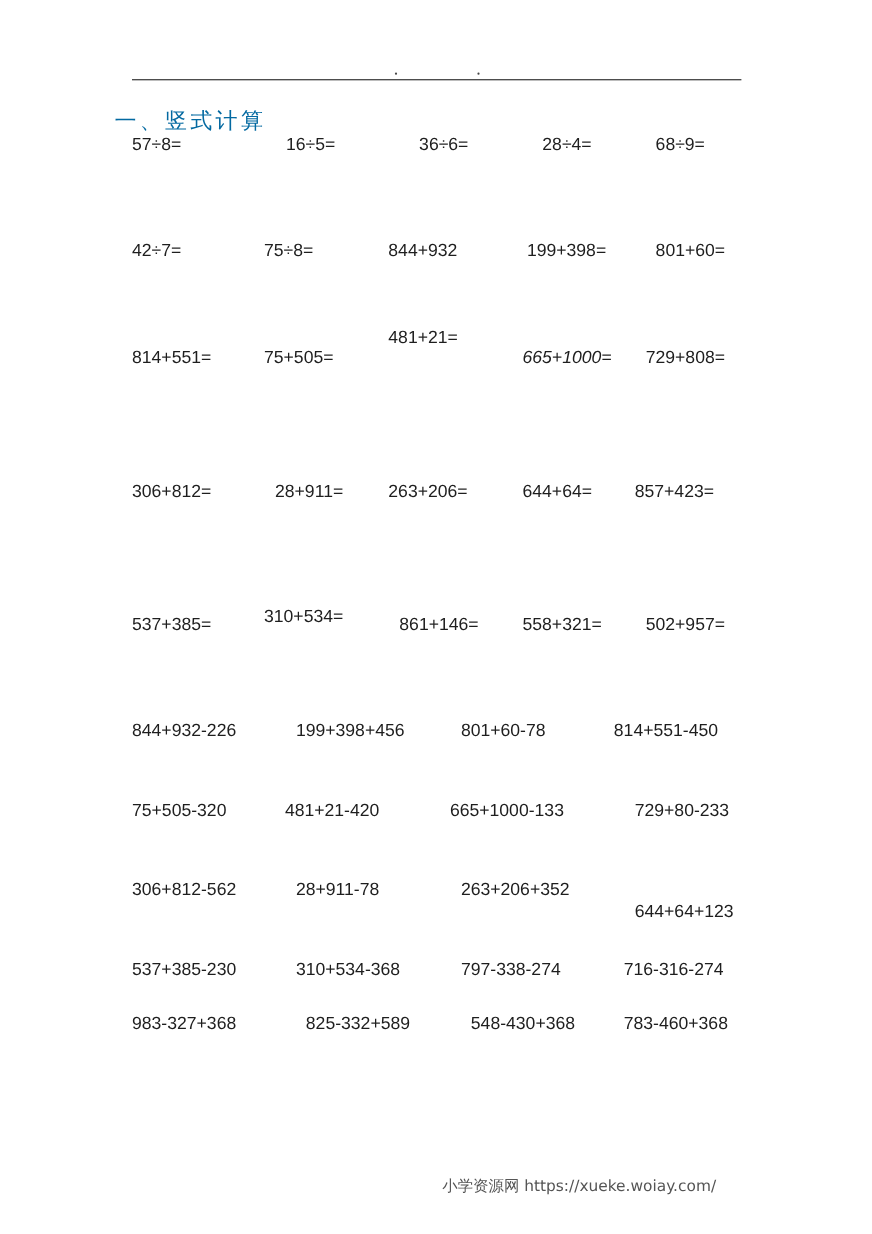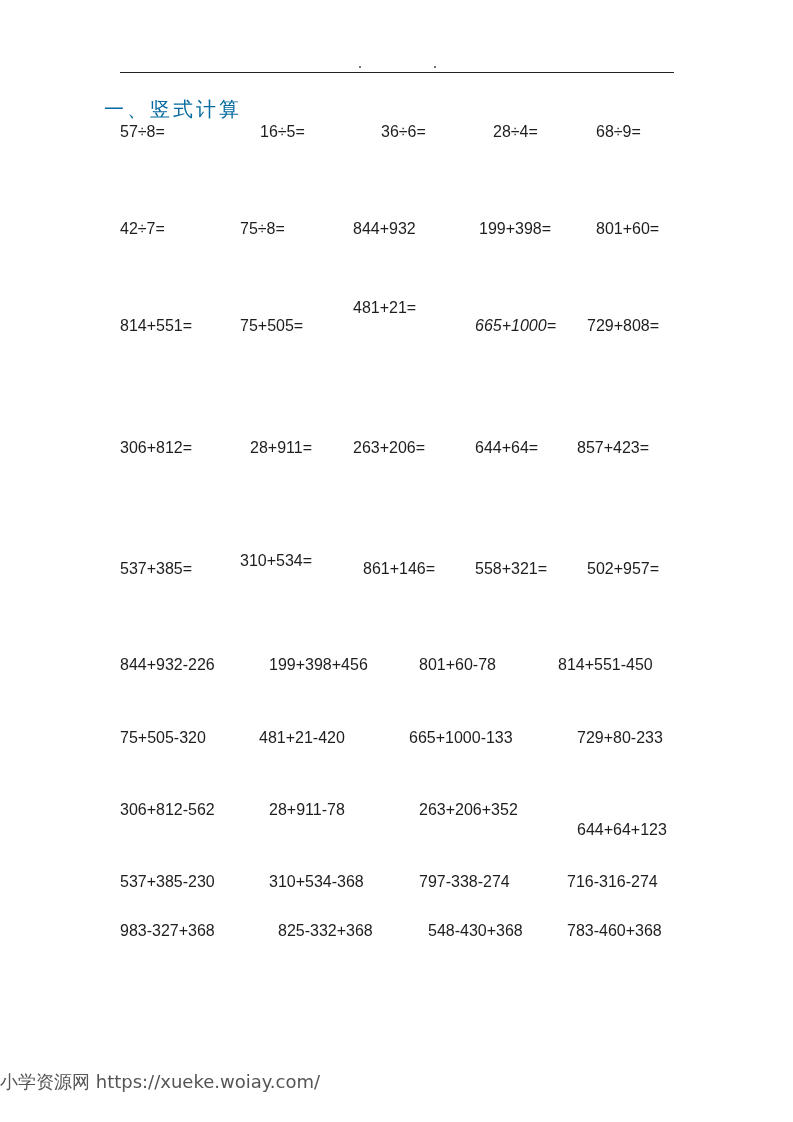--- a/index.html
+++ b/index.html
@@ -3,22 +3,22 @@
   <meta charset="utf-8">
   <style>
     html, body { margin: 0; padding: 0; background: #ffffff; }
     body { width: 793px; height: 1122px; position: relative; overflow: hidden;
            font-family: "Liberation Sans", "DejaVu Sans", sans-serif; color: #1a1a1a; }
     .header-line { position: absolute; left: 120px; top: 72px; width: 554px; height: 1px; background: #222; }
     .dot { position: absolute; top: 66px; width: 2px; height: 2px; background: #444; border-radius: 1px; }
     .section-title { position: absolute; left: 104px; top: 96px; font-family: "DejaVu Serif", serif;
                      font-size: 20px; letter-spacing: 3px; color: #0369a1; }
     .item { position: absolute; font-size: 16px; white-space: nowrap; color: #1e1e1e; }
-    .footer { position: absolute; top: 1070px; left: 0; width: 651px; text-align: left;
-              font-family: "DejaVu Sans", sans-serif; font-size: 18px; color: #555; }
+    .footer { position: absolute; top: 1070px; left: 0; width: 651px; text-align: right;
+              font-family: "DejaVu Sans", sans-serif; font-size: 14px; color: #555; }
   </style>
 </head>
 <body>
 
 <div class="header-line"></div>
 <span class="dot" style="left:359px"></span>
 <span class="dot" style="left:434px"></span>
 
 <div class="section-title">一、竖式计算</div>
 
@@ -58,18 +58,18 @@
     <div class="item" style="top: 729px; left: 577px;">729+80-233</div>
     <div class="item" style="top: 801px; left: 120px;">306+812-562</div>
     <div class="item" style="top: 801px; left: 269px;">28+911-78</div>
     <div class="item" style="top: 801px; left: 419px;">263+206+352</div>
     <div class="item" style="top: 801px; left: 577px; margin-top: 20px;">644+64+123</div>
     <div class="item" style="top: 873px; left: 120px;">537+385-230</div>
     <div class="item" style="top: 873px; left: 269px;">310+534-368</div>
     <div class="item" style="top: 873px; left: 419px;">797-338-274</div>
     <div class="item" style="top: 873px; left: 567px;">716-316-274</div>
     <div class="item" style="top: 922px; left: 120px;">983-327+368</div>
-    <div class="item" style="top: 922px; left: 278px;">825-332+368</div>
+    <div class="item" style="top: 922px; left: 278px;">825-332+589</div>
     <div class="item" style="top: 922px; left: 428px;">548-430+368</div>
     <div class="item" style="top: 922px; left: 567px;">783-460+368</div>
   </div>
 
 <div class="footer">小学资源网 https://xueke.woiay.com/</div>
 
 </body></html>

